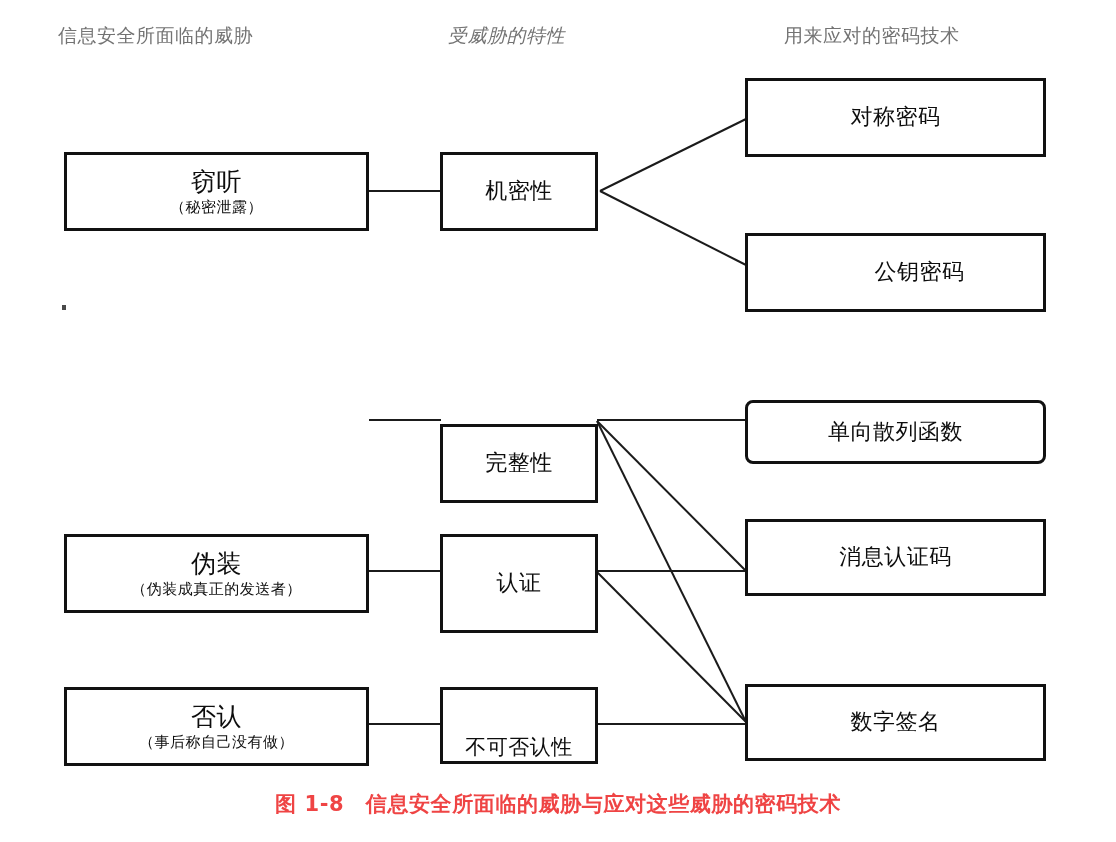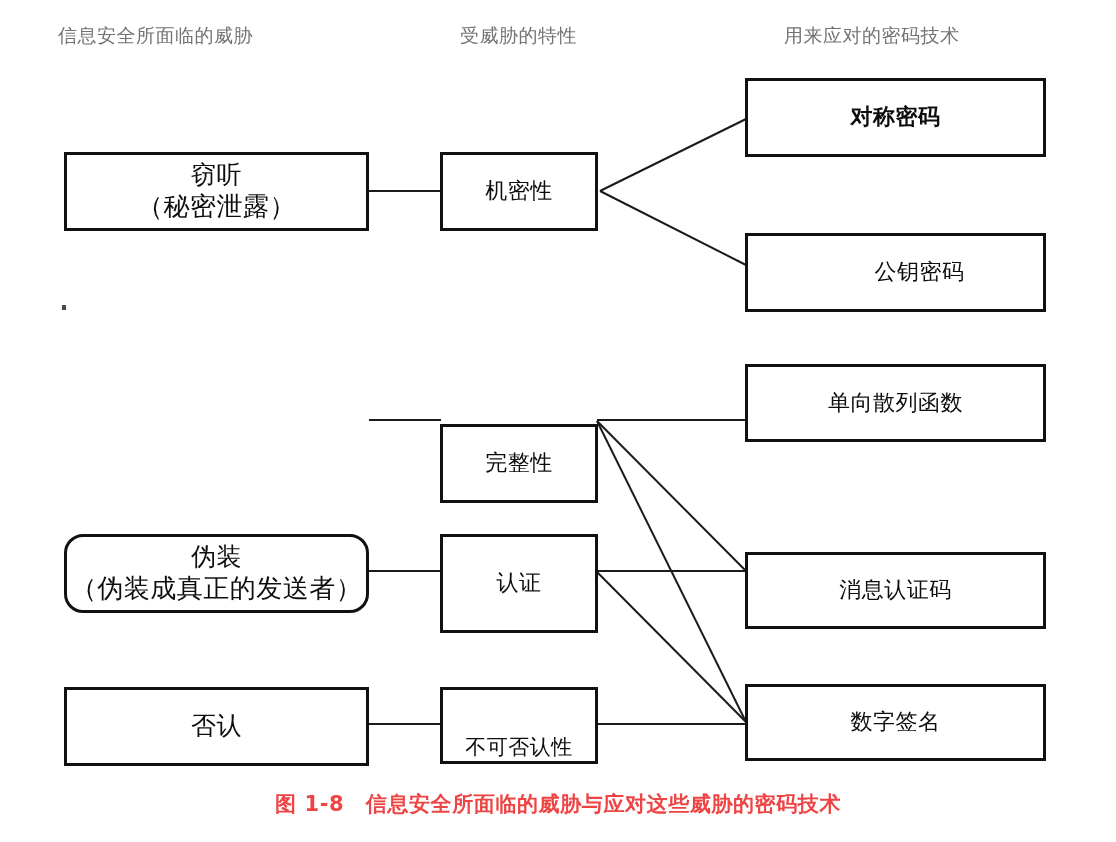--- a/index.html
+++ b/index.html
@@ -29,21 +29,21 @@
   
   .col-header {
     position: absolute;
     font-size: 19px;
     line-height: 1;
     letter-spacing: 0.5px;
     color: #737373;
     white-space: nowrap;
   }
   #hdr-threats  { left: 58px;  top: 26px; }
-  #hdr-props    { left: 460px; top: 26px; }
+  #hdr-props    { left: 448px; top: 26px; font-style: italic; }
   #hdr-crypto   { left: 784px; top: 26px; }
 
   
   .node {
     position: absolute;
     box-sizing: border-box;
     background: #ffffff;
     border: 3px solid #111111;
     display: flex;
     flex-direction: column;
@@ -52,45 +52,45 @@
     text-align: center;
     z-index: 3;
   }
   .node .line1,
   .node .line2 {
     display: block;
     white-space: nowrap;
     letter-spacing: 0.5px;
   }
   .node .line1 { font-size: 25px; line-height: 1.22; }
-  .node .line2 { font-size: 26px; line-height: 1.22; }
+  .node .line2 { font-size: 15px; line-height: 1.22; }
 
   .node.single .line1 { font-size: 22px; }
 
   
   .threat { left: 64px; width: 305px; }
   #node-eavesdrop  { top: 152px; height: 79px; }
   #node-tamper     { top: 380px; height: 79px; }
-  #node-spoof      { top: 534px; height: 79px; border-radius: 19px; }
+  #node-spoof      { top: 534px; height: 79px; }
   #node-repudiate  { top: 687px; height: 79px; }
 
   
   .property { left: 440px; width: 158px; }
   #node-confidentiality { top: 152px; height: 79px; }
   #node-integrity       { top: 380px; height: 79px; margin-top: 44px; }
   #node-authentication  { top: 534px; height: 99px; }
   #node-nonrepudiation  { top: 687px; height: 77px; justify-content: flex-end; }
   #node-nonrepudiation .line1 { font-size: 21px; }
 
   
   .crypto { left: 745px; width: 301px; }
-  #node-symmetric  { top: 78px;  height: 79px; font-weight: bold; }
+  #node-symmetric  { top: 78px;  height: 79px; }
   #node-publickey  { top: 233px; height: 79px; padding-left: 48px; }
-  #node-hash       { top: 364px; height: 78px; }
-  #node-mac        { top: 552px; height: 77px; }
+  #node-hash       { top: 400px; height: 64px; border-radius: 8px; }
+  #node-mac        { top: 519px; height: 77px; }
   #node-signature  { top: 684px; height: 77px; }
 
   
   #edges {
     position: absolute;
     left: 0;
     top: 0;
     width: 1116px;
     height: 842px;
     z-index: 1;
@@ -160,20 +160,21 @@
   </div>
 
 
   <div class="node threat" id="node-spoof">
     <span class="line1">伪装</span>
     <span class="line2">（伪装成真正的发送者）</span>
   </div>
 
   <div class="node threat" id="node-repudiate">
     <span class="line1">否认</span>
+    <span class="line2">（事后称自己没有做）</span>
   </div>
 
   <div class="node property single" id="node-confidentiality">
     <span class="line1">机密性</span>
   </div>
 
   <div class="node property single" id="node-integrity">
     <span class="line1">完整性</span>
   </div>
 

